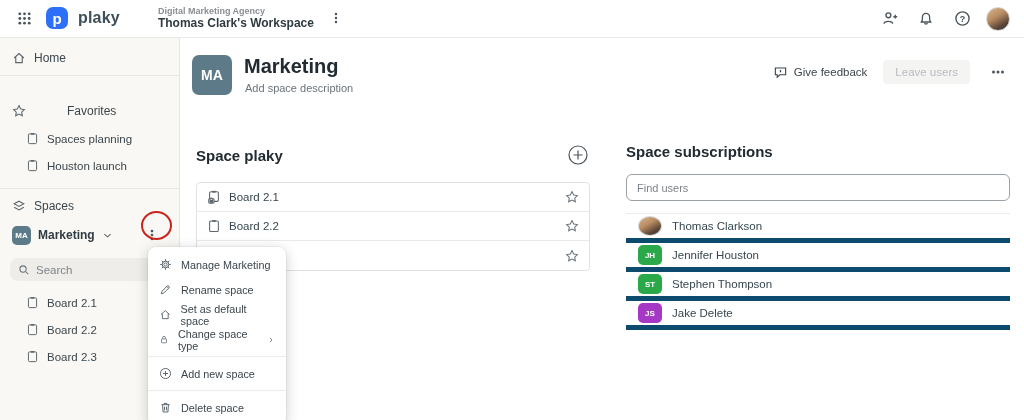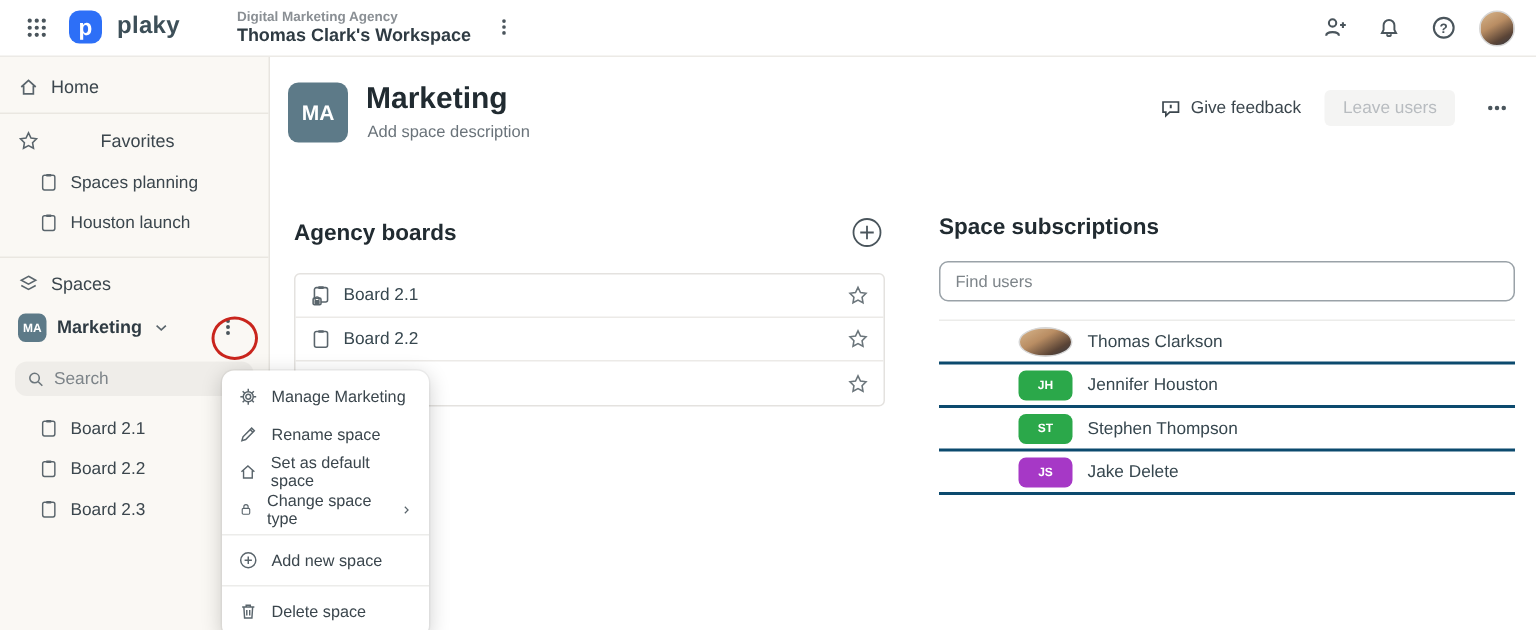--- a/index.html
+++ b/index.html
@@ -63,23 +63,23 @@
   .board-row .spacer { flex:1; }
 
   .subs-section { position:absolute; left:446px; right:14px; top:105px; }
   .find-users { margin-top:14px; height:27px; border:1px solid #9aa2a8; border-radius:6px; background:#fff;
                 display:flex; align-items:center; padding:0 10px; }
   .find-users input { border:none; outline:none; width:100%; font-size:11px; color:#37474f;
                       font-family:"Liberation Sans",sans-serif; background:transparent; }
   .find-users input::placeholder { color:#7d8489; }
   .user-list { margin-top:12px; border-top:1px solid #ececea; }
   .user-row { display:flex; align-items:center; gap:10px; height:29px; padding:0 12px;
-              border-bottom:2px solid #0c4a6e; font-size:11.5px; color:#37474f; cursor:pointer; }
-  .user-avatar { width:36px; height:20px; border-radius:5px; color:#fff; font-size:8px; font-weight:700;
-                 display:flex; align-items:center; justify-content:center; flex:0 0 auto;margin-left:41px; }
+              border-bottom:5px solid #0c4a6e; font-size:11.5px; color:#37474f; cursor:pointer; }
+  .user-avatar { width:24px; height:20px; border-radius:5px; color:#fff; font-size:8px; font-weight:700;
+                 display:flex; align-items:center; justify-content:center; flex:0 0 auto; }
   .user-avatar.photo { border-radius:50%; }
 
   
   .context-menu { position:absolute; left:148px; top:247px; width:138px; background:#fff; border-radius:8px;
                   box-shadow:0 3px 14px rgba(0,0,0,.20), 0 0 0 1px rgba(0,0,0,.04); z-index:50; padding:5px 0; }
   .menu-item { display:flex; align-items:center; gap:9px; height:25px; padding:0 11px; font-size:10.8px;
                color:#3b464d; cursor:pointer; }
   .menu-item .spacer { flex:1; }
   .menu-divider { height:1px; background:#ececea; margin:4px 0; }
 
@@ -149,21 +149,21 @@
 
   <nav class="sidebar">
     <div class="sb-row">
       <svg width="14" height="14" viewBox="0 0 16 16" fill="none" stroke="#5a656c" stroke-width="1.3">
         <path d="M2.5 8L8 3l5.5 5M4.3 7v6.3h7.4V7"></path>
       </svg>
       <span>Home</span>
     </div>
     <div class="sb-divider"></div>
 
-    <div class="sb-row" style="margin-top:4px;gap:41px;">
+    <div class="sb-row" style="margin-top:21px;gap:41px;">
       <svg width="14" height="14" viewBox="0 0 16 16" fill="none" stroke="#5a656c" stroke-width="1.2">
         <path d="M8 1.8l1.9 3.9 4.2.6-3 3 .7 4.2L8 11.5 4.2 13.5l.7-4.2-3-3 4.2-.6z"></path>
       </svg>
       <span>Favorites</span>
     </div>
 
     <div class="sb-row sub">
       <svg width="13" height="13" viewBox="0 0 16 16" fill="none" stroke="#5a656c" stroke-width="1.2">
         <rect x="3" y="2.3" width="10" height="12" rx="1.5"></rect>
           <path d="M6 1.3h4v2H6z" fill="#5a656c" stroke="none"></path>
@@ -253,21 +253,21 @@
         <svg width="16" height="16" viewBox="0 0 16 16" fill="#4a555c">
           <circle cx="3.5" cy="8" r="1.5"></circle>
             <circle cx="8" cy="8" r="1.5"></circle>
             <circle cx="12.5" cy="8" r="1.5"></circle>
         </svg>
       </span>
     </div>
 
     <section class="boards-section">
       <div class="boards-head">
-        <h2 class="section-heading">Agency boards</h2>
+        <h2 class="section-heading">Space plaky</h2>
         <span class="add-board-btn">
           <svg width="22" height="22" viewBox="0 0 22 22" fill="none" stroke="#4a555c" stroke-width="1.2">
             <circle cx="11" cy="11" r="9"></circle>
               <path d="M11 6.5v9M6.5 11h9"></path>
           </svg>
         </span>
       </div>
       <div class="board-list">
         <div class="board-row">
           <svg width="14" height="14" viewBox="0 0 16 16" fill="none" stroke="#5a656c" stroke-width="1.2">

